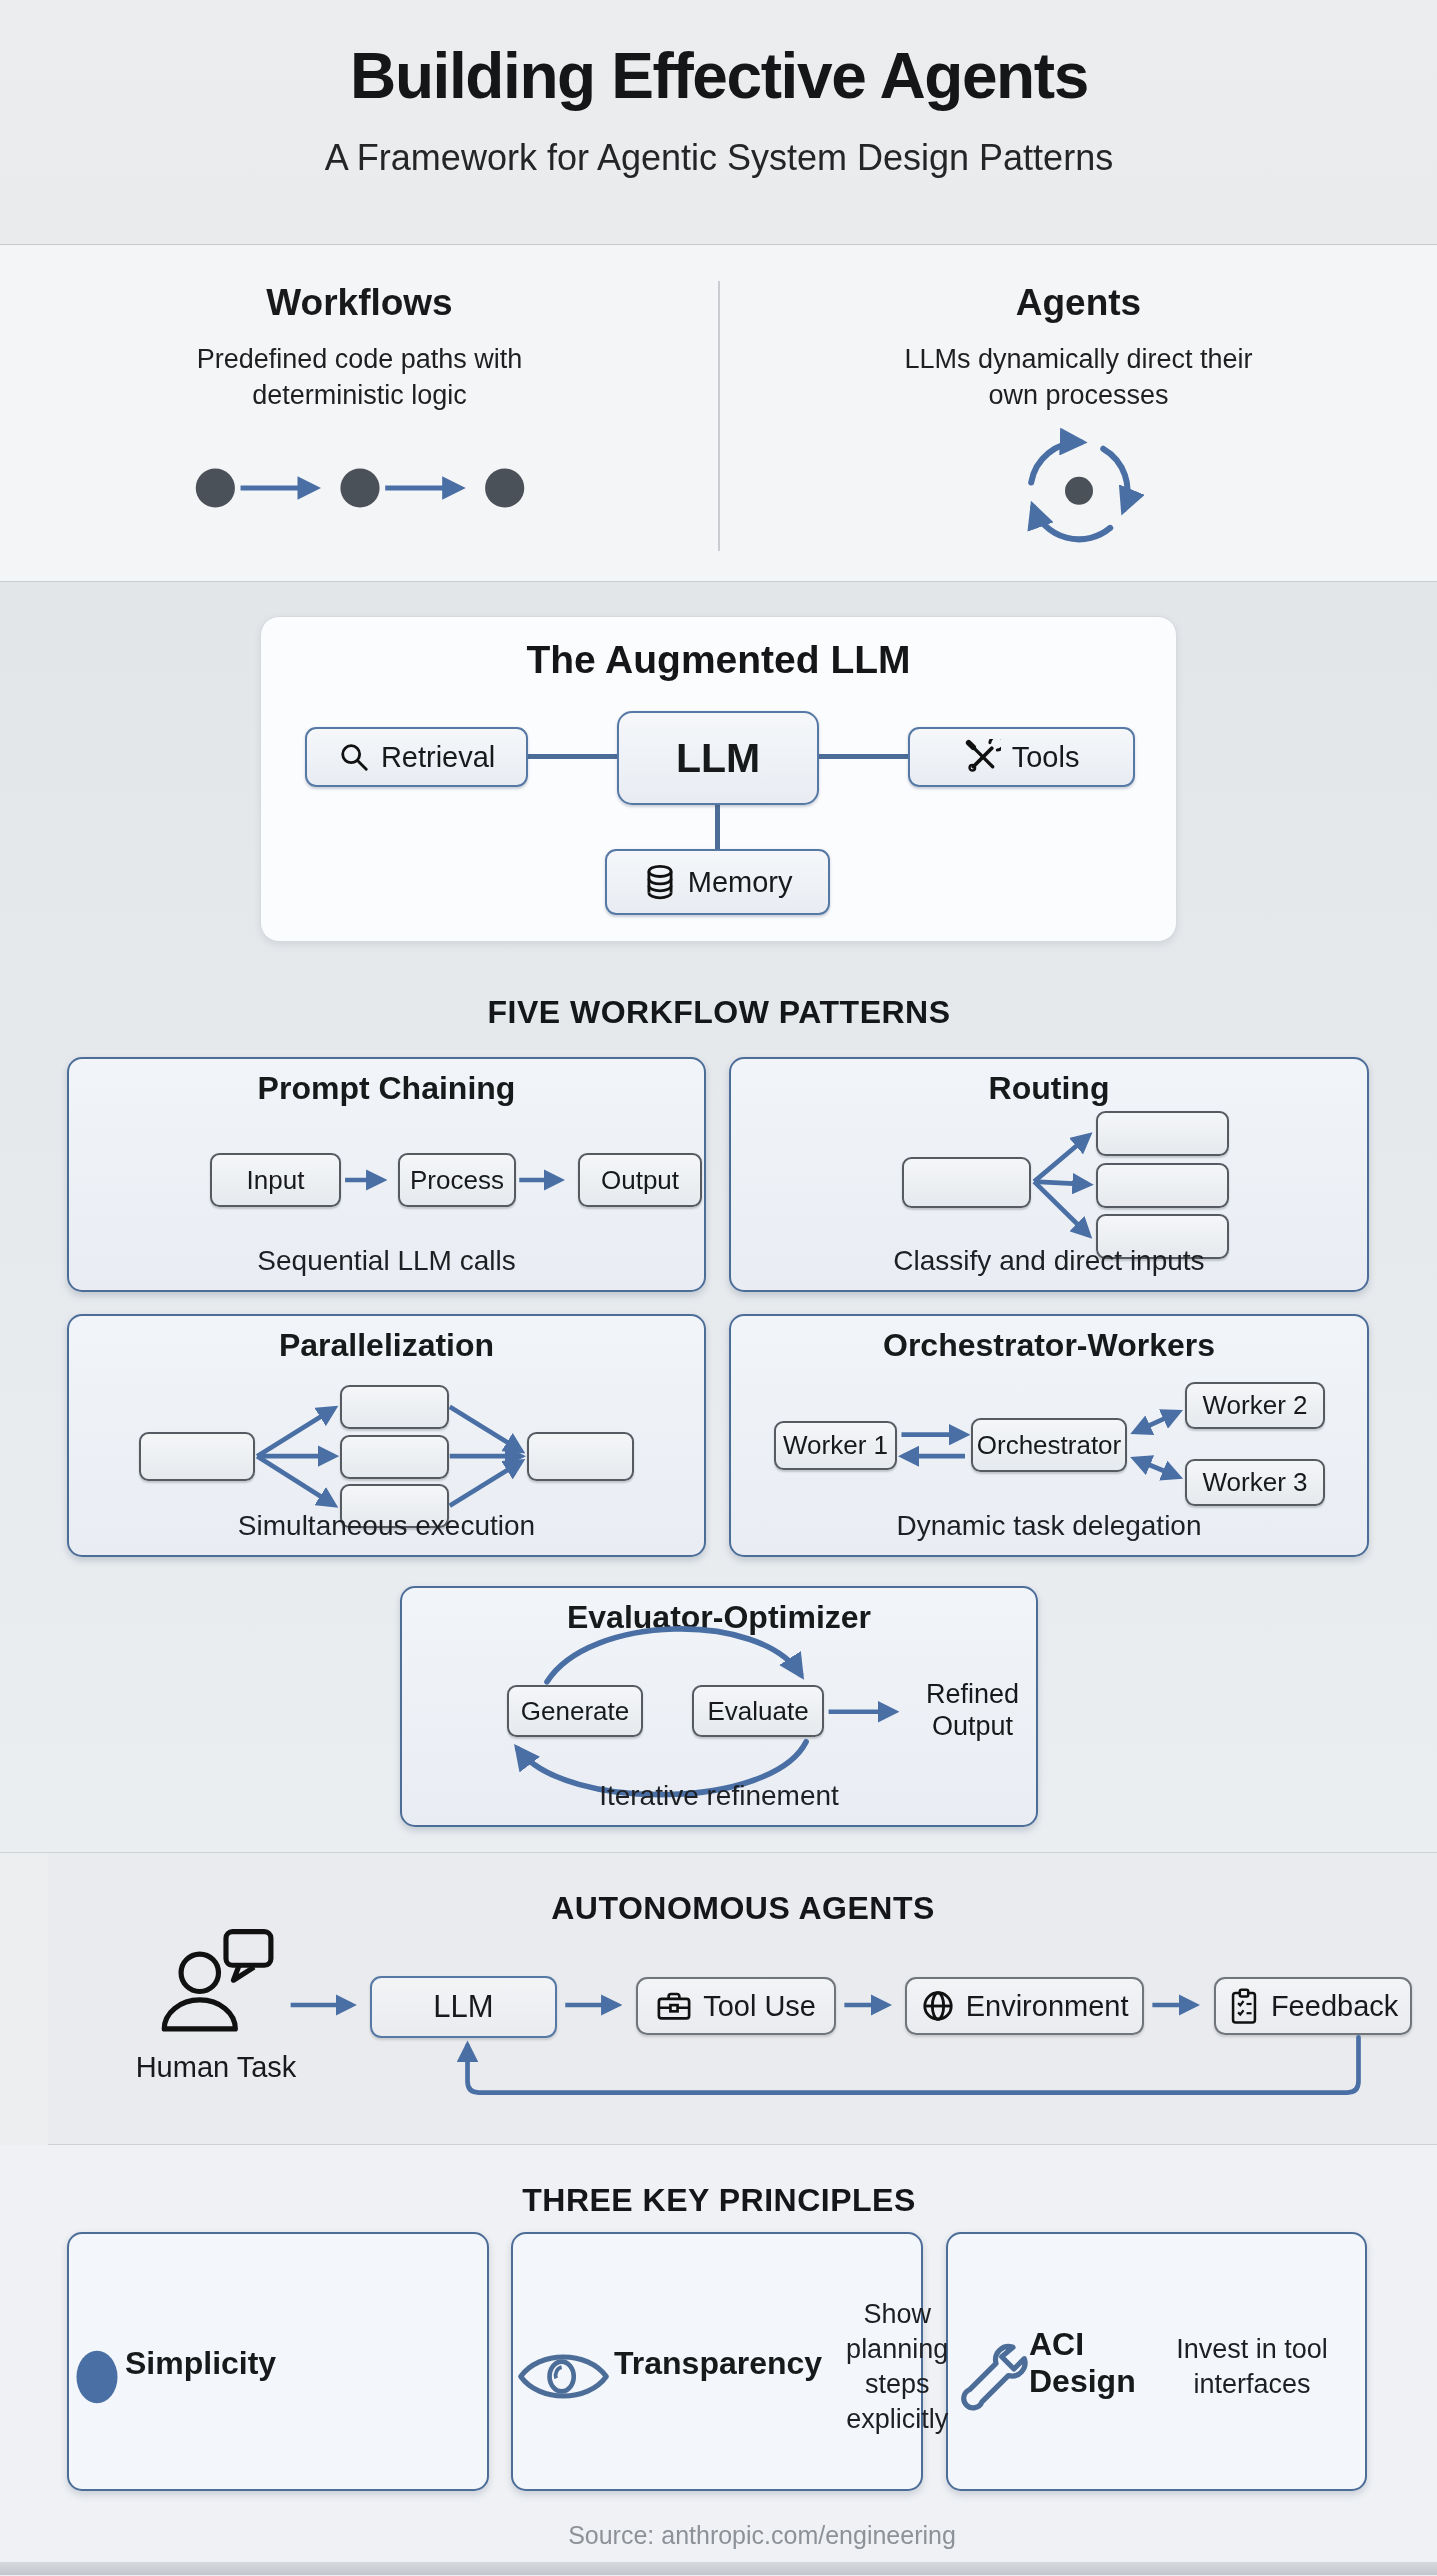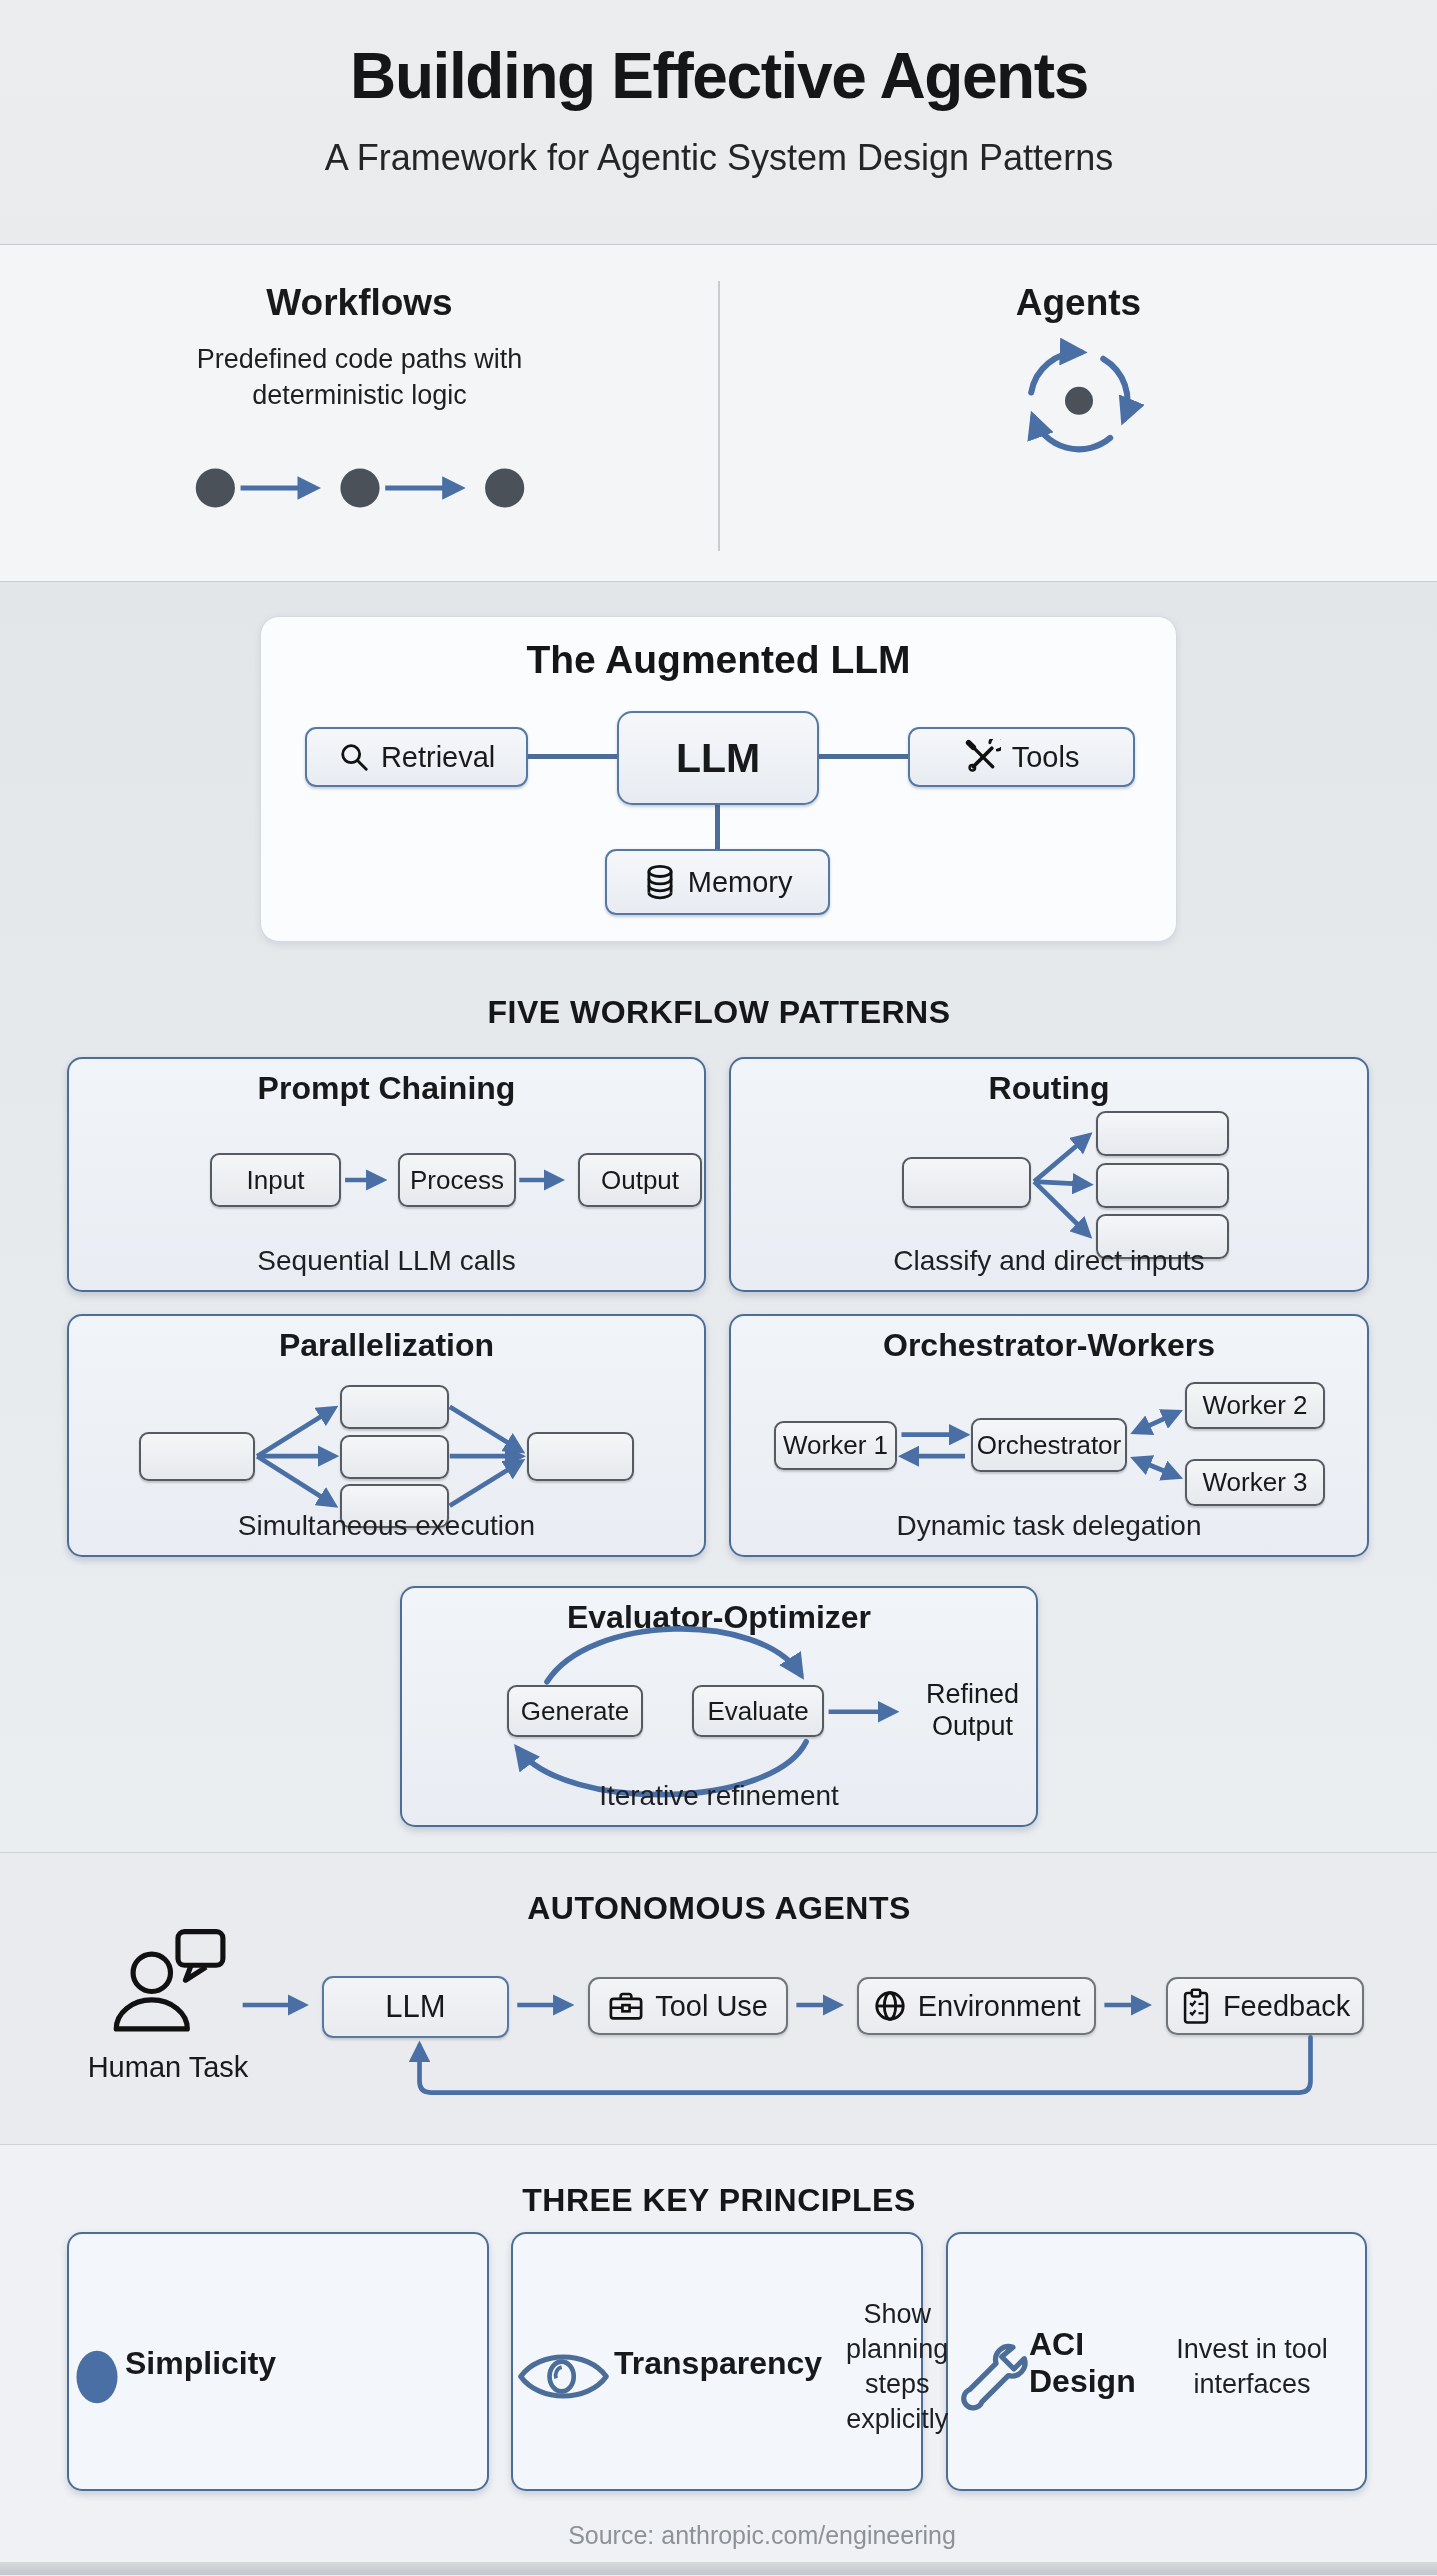--- a/index.html
+++ b/index.html
@@ -16,21 +16,21 @@
   .split-col { position:absolute; top:0; width:719px; height:100%; text-align:center; }
   .split-col.left { left:0; } .split-col.right { left:719px; }
   .split-col h2 { margin-top:37px; font-size:37px; font-weight:bold; }
   .split-col p { margin:17px auto 0; font-size:27px; line-height:1.35; color:#1d1f21; max-width:403px; }
   .vdiv { position:absolute; left:718px; top:36px; width:1.9px; height:270px; background:#c9ccd0; }
   .wf-icon-wrap { margin-top:32px; }
   .cycle-wrap { margin-top:3.7px; }
 
   .sec-middle { position:relative; height:1271px; background:linear-gradient(180deg,#e3e6e9,#ebeef1); border-bottom:0.9px solid #ced1d5; }
 
-  .sec-auto { position:relative; height:292px; background:#e9ebee; border-bottom:0.9px solid #ced1d5; }
+  .sec-auto { position:relative; height:292px; background:#e9ebee; border-bottom:0.9px solid #ced1d5;margin-left:48px; }
 
   .sec-principles { position:relative; height:417px; background:#eff1f4; }
   .bottom-band { height:13px; background:linear-gradient(180deg,#d6dade,#c3c7cd); }
 
   .sec-heading { position:absolute; left:0; width:100%; text-align:center; font-size:32px; font-weight:bold; letter-spacing:0.5px; color:#141618; }
 
   
   .aug-card { position:absolute; left:260px; top:34px; width:917px; height:326px; background:#fbfcfe; border:1.4px solid #d6d9de; border-radius:19px; box-shadow:0 2.8px 7.5px rgba(40,55,80,.10); }
   .aug-title { position:absolute; top:20.6px; width:100%; text-align:center; font-size:39px; font-weight:bold; color:#141618; }
   .bluebox { position:absolute; display:flex; align-items:center; justify-content:center; gap:11.2px; background:linear-gradient(180deg,#f5f7fa,#e8ecf2); border:2.8px solid #5578a4; border-radius:11.2px; box-shadow:0 1.9px 2.8px rgba(50,70,100,.25); font-size:29px; }
@@ -88,20 +88,21 @@
           <circle cx="200" cy="45" r="21" fill="#4a5159"></circle>
           <circle cx="355" cy="45" r="21" fill="#4a5159"></circle>
           <line x1="72" y1="45" x2="152" y2="45" stroke="#4a6fa5" stroke-width="5.5" marker-end="url(#ah)"></line>
           <line x1="227" y1="45" x2="307" y2="45" stroke="#4a6fa5" stroke-width="5.5" marker-end="url(#ah)"></line>
         </svg>
       </div>
     </div>
     <div class="vdiv"></div>
     <div class="split-col right">
       <h2>Agents</h2>
+      <p>LLMs dynamically direct their own processes</p>
       <div class="cycle-wrap">
         <svg width="140" height="140" viewBox="0 0 150 150" style="margin:0 auto">
           <circle cx="75" cy="78" r="15" fill="#4a5159"></circle>
           <path d="M23.8 69 A52 52 0 0 1 76.8 26" fill="none" stroke="#4a6fa5" stroke-width="6.5" stroke-linecap="round" marker-end="url(#ah)"></path>
           <path d="M101 33 A52 52 0 0 1 123.2 97.5" fill="none" stroke="#4a6fa5" stroke-width="6.5" stroke-linecap="round" marker-end="url(#ah)"></path>
           <path d="M108.4 117.8 A52 52 0 0 1 26.1 95.8" fill="none" stroke="#4a6fa5" stroke-width="6.5" stroke-linecap="round" marker-end="url(#ah)"></path>
         </svg>
       </div>
     </div>
   </section>

